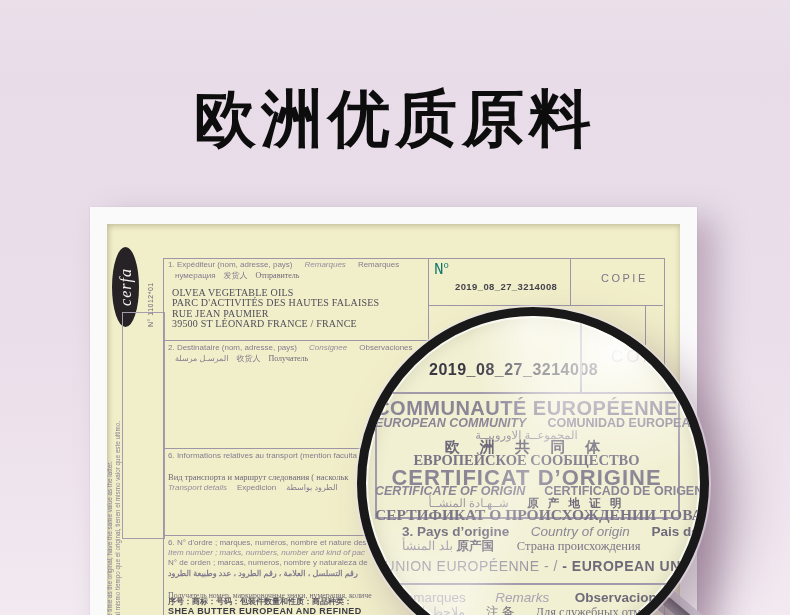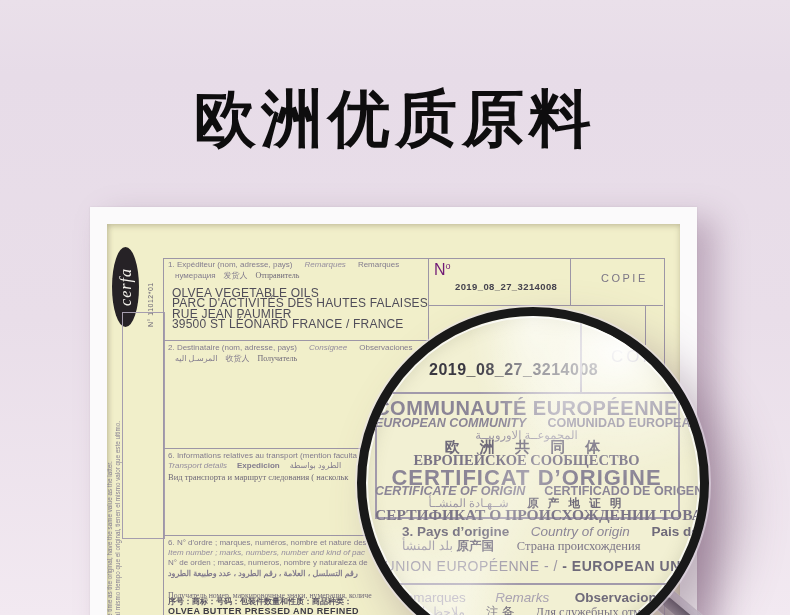--- a/index.html
+++ b/index.html
@@ -28,25 +28,25 @@
     overflow:hidden;
   }
   
   .hl{position:absolute;height:1px;background:#9d96a6;}
   .vl{position:absolute;width:1px;background:#9d96a6;}
   .form-outline{position:absolute;left:56px;top:34px;width:500px;height:357px;border:1px solid #9d96a6;border-bottom:none;}
   
   .lbl{font-size:8px;color:#837c8e;white-space:nowrap;}
   .lbl i{color:#958e9e;}
   .row{display:flex;gap:12px;align-items:baseline;}
-  .addr{font-size:12px;color:#504d59;line-height:10.4px;letter-spacing:.2px;white-space:nowrap;}
+  .addr{font-size:10px;color:#504d59;line-height:10.4px;letter-spacing:.2px;white-space:nowrap;font-family:Liberation Serif, serif;}
   .cyr{font-family:"Liberation Serif",serif;color:#6e6878;}
   .product{font-size:9px;color:#3e3c46;letter-spacing:.4px;font-weight:bold;}
   .copie{font-size:11px;letter-spacing:2.5px;color:#7b7585;}
-  .no-n{font-size:16px;color:#701a75;}
+  .no-n{font-size:16px;color:#0f766e;font-family:Liberation Mono, monospace;}
   .no-n sup{font-size:9px;}
   .stamp{font-size:9.5px;font-weight:bold;color:#45434e;letter-spacing:.4px;}
   
   .rot{position:absolute;transform-origin:0 0;transform:rotate(-90deg);}
   .cerfa{
     width:80px;height:27px;background:#262226;border-radius:50%;
     display:flex;align-items:center;justify-content:center;
   }
   .cerfa span{color:#f4f2ec;font-family:"Liberation Serif",serif;font-style:italic;font-size:16px;letter-spacing:1px;}
   .cerfa-num{width:80px;height:12px;font-size:7px;color:#6b6675;letter-spacing:.5px;}
@@ -125,40 +125,40 @@
       <div>RUE JEAN PAUMIER</div>
       <div>39500 ST LÉONARD  FRANCE / FRANCE</div>
     </div>
 
     <div class="abs row" style="left:61px;top:119px;">
       <span class="lbl">2. Destinataire (nom, adresse, pays)</span>
       <span class="lbl"><i>Consignee</i></span>
       <span class="lbl">Observaciones</span>
     </div>
     <div class="abs row" style="left:68px;top:129px;gap:8px;">
-      <span class="lbl">المرسـل اليه</span>
+      <span class="lbl">المرسـل مرسلة</span>
       <span class="lbl">收货人</span>
       <span class="lbl cyr">Получатель</span>
     </div>
 
     <div class="abs lbl" style="left:61px;top:227px;">6. Informations relatives au transport (mention faculta</div>
     <div class="abs row" style="left:61px;top:237px;gap:10px;">
       <span class="lbl"><i>Transport details</i></span>
-      <span class="lbl" style="font-weight:bold;">Expedicion</span>
+      <span class="lbl" style="font-weight:normal;margin-top:22px;">Expedicion</span>
       <span class="lbl">الطرود بواسطة</span>
     </div>
     <div class="abs lbl cyr" style="left:61px;top:248px;font-size:8.5px;">Вид транспорта и маршрут следования ( наскольк</div>
 
     <div class="abs lbl" style="left:61px;top:314px;">6. N° d'ordre ; marques, numéros, nombre et nature des</div>
     <div class="abs lbl" style="left:61px;top:324px;text-align:right;"><i>Item number ; marks, numbers, number and kind of pac</i></div>
     <div class="abs lbl" style="left:61px;top:334px;">N° de orden ; marcas, numeros, nombre y naturaleza de</div>
     <div class="abs lbl" style="left:61px;top:345px;font-weight:bold;">رقم التسلسل ، العلامة ، رقم الطرود ، عدد وطبيعة الطرود</div>
     <div class="abs lbl" style="left:61px;top:372px;font-weight:bold;color:#5a5565;">序号：商标：号码：包装件数量和性质：商品种类：</div>
     <div class="abs lbl cyr" style="left:61px;top:367px;font-size:7.8px;">Получатель номер, маркировочные знаки, нумерация, количе</div>
-    <div class="abs product" style="left:61px;top:382px;">OLVEA BUTTER PRESSED AND REFINED</div>
+    <div class="abs product" style="left:61px;top:382px;">SHEA BUTTER EUROPEAN AND REFINED</div>
 
     <div class="abs no-n" style="left:327px;top:37px;">
       <span>N</span><sup>o</sup>
     </div>
     <div class="abs stamp" style="left:348px;top:57px;">2019_08_27_3214008</div>
     <div class="abs copie" style="left:494px;top:48px;">COPIE</div>
   </div>
 </div>
 
 <div class="handle">

